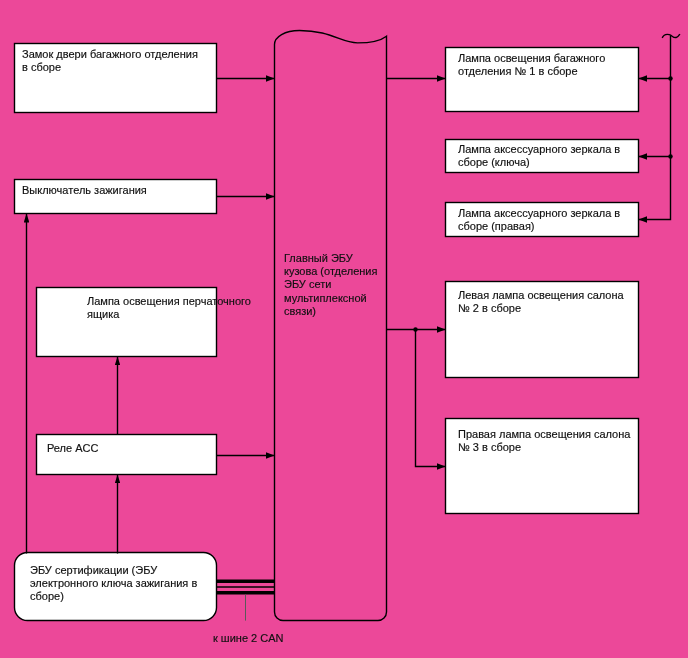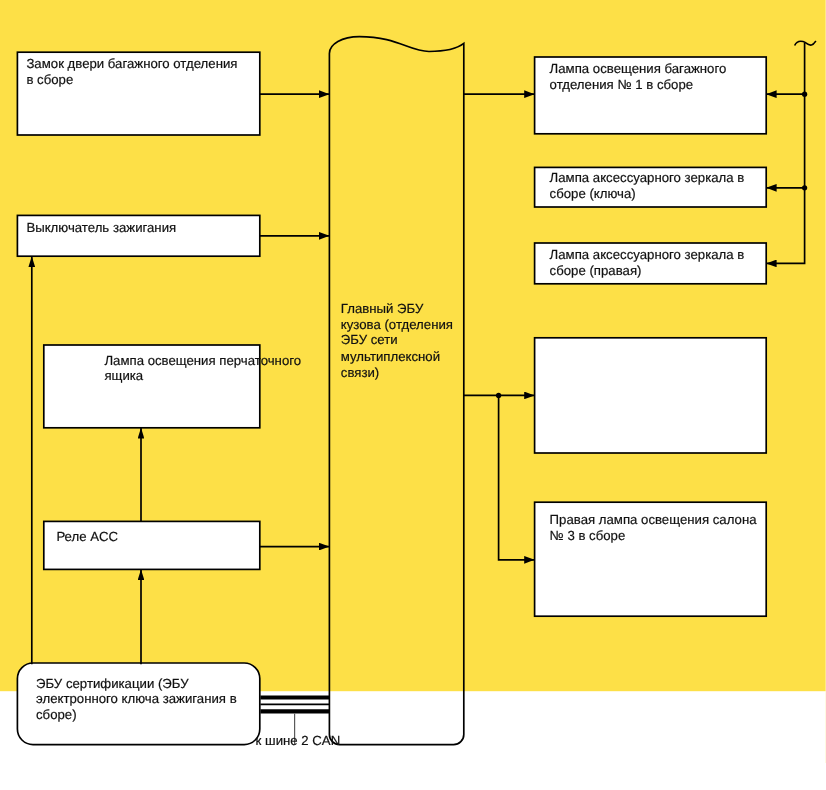--- a/index.html
+++ b/index.html
@@ -12,22 +12,22 @@
     width: 688px;
     height: 658px;
     overflow: hidden;
     font-family: "Liberation Sans", sans-serif;
     color: #000000;
     -webkit-font-smoothing: antialiased;
   }
   #canvas {
     position: relative;
     width: 688px;
-    height: 576px;
-    background: #fde047;
+    height: 658px;
+    background: #ec4899;
   }
   .blk {
     position: absolute;
     box-sizing: border-box;
     background: transparent;
   }
   .txt {
     position: absolute;
     font-size: 11px;
     line-height: 13.2px;
@@ -149,22 +149,25 @@
   </div>
 
   <div class="blk" style="left:445px;top:138px;width:194px;height:34px;">
     <div class="txt" style="left:13px;top:5px;width:172px;">Лампа аксессуарного зеркала в сборе (ключа)</div>
   </div>
 
   <div class="blk" style="left:445px;top:202px;width:194px;height:34px;">
     <div class="txt" style="left:13px;top:5px;width:172px;">Лампа аксессуарного зеркала в сборе (правая)</div>
   </div>
 
+  <div class="blk" style="left:445px;top:281px;width:194px;height:96px;">
+    <div class="txt" style="left:13px;top:8px;width:172px;">Левая лампа освещения салона № 2 в сборе</div>
+  </div>
 
   <div class="blk" style="left:445px;top:418px;width:194px;height:95px;">
     <div class="txt" style="left:13px;top:10px;width:176px;">Правая лампа освещения салона № 3 в сборе</div>
   </div>
 
   <div class="ctr-txt" style="left:284px;top:252px;width:95px;">Главный ЭБУ кузова (отделения ЭБУ сети мультиплексной связи)</div>
 
-  <div class="canlbl" style="left:213px;top:612px;">к шине 2 CAN</div>
+  <div class="canlbl" style="left:213px;top:632px;">к шине 2 CAN</div>
 
 </div>
 
 </body></html>

